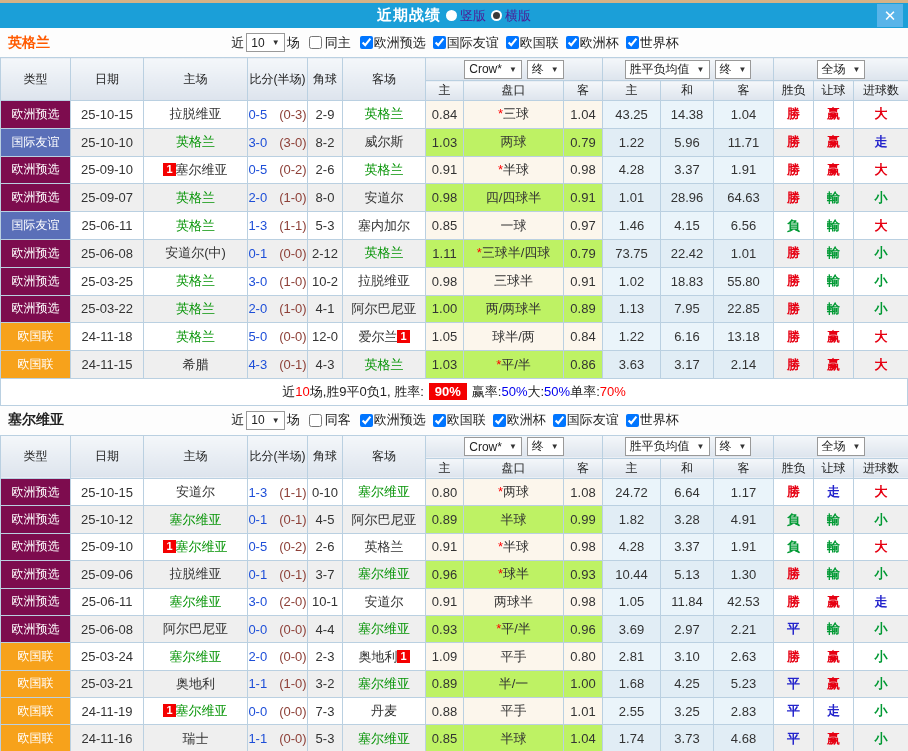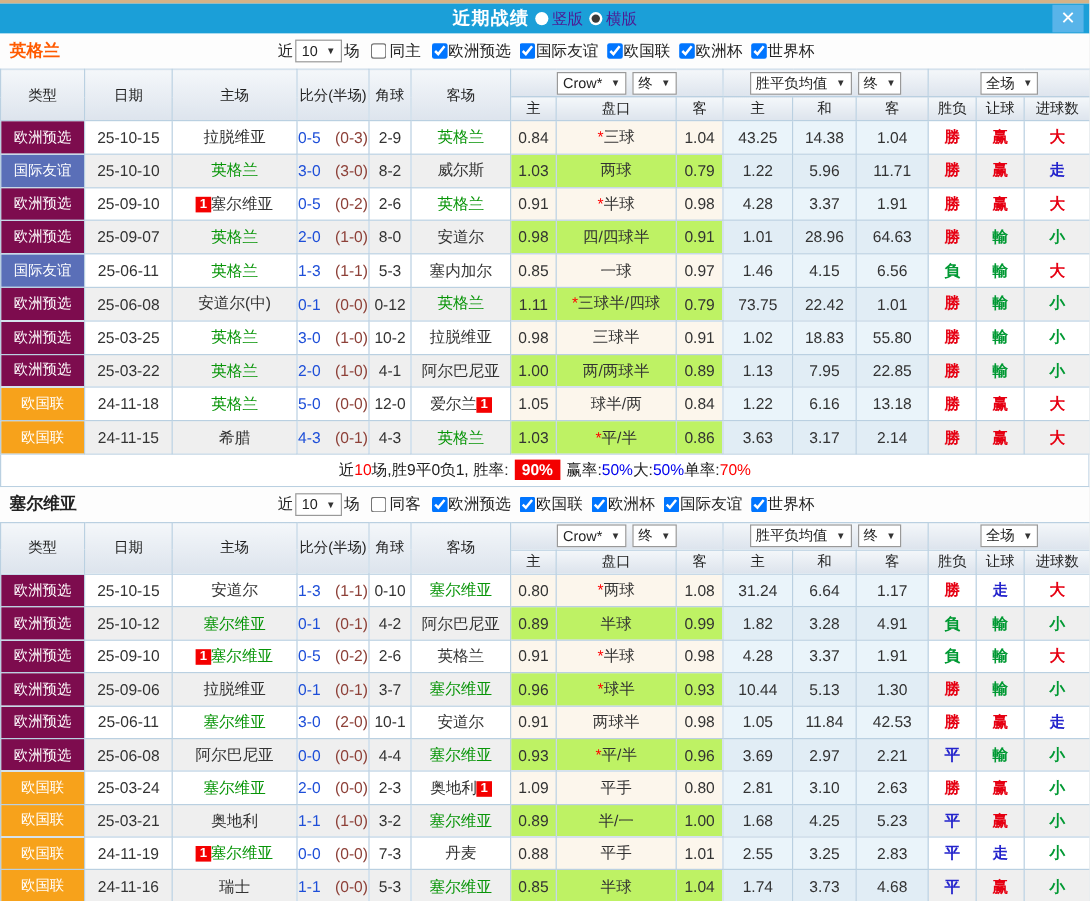--- a/index.html
+++ b/index.html
@@ -248,21 +248,21 @@
           <td class="mv">6.56</td>
           <td class="res" style="color: rgb(0, 153, 51);">負</td>
           <td class="res" style="color: rgb(0, 153, 51);">輸</td>
           <td class="res" style="color: rgb(230, 0, 18);">大</td>
         </tr>
         <tr class="alt">
           <td class="comp" style="background: rgb(125, 12, 78);">欧洲预选</td>
           <td>25-06-08</td>
           <td><span>安道尔(中)</span></td>
           <td><span class="ft">0-1</span><span class="ht">(0-0)</span></td>
-          <td>0-12</td>
+          <td>2-12</td>
           <td><span class="green-team">英格兰</span></td>
           <td class="od">1.11</td>
           <td class="od"><span class="star">*</span><span>三球半/四球</span></td>
           <td class="od">0.79</td>
           <td class="mv">73.75</td>
           <td class="mv">22.42</td>
           <td class="mv">1.01</td>
           <td class="res" style="color: rgb(230, 0, 18);">勝</td>
           <td class="res" style="color: rgb(0, 153, 51);">輸</td>
           <td class="res" style="color: rgb(0, 153, 51);">小</td>
@@ -450,33 +450,33 @@
         <tr>
           <td class="comp" style="background: rgb(125, 12, 78);">欧洲预选</td>
           <td>25-10-15</td>
           <td><span>安道尔</span></td>
           <td><span class="ft">1-3</span><span class="ht">(1-1)</span></td>
           <td>0-10</td>
           <td><span class="green-team">塞尔维亚</span></td>
           <td class="od">0.80</td>
           <td class="od"><span class="star">*</span><span>两球</span></td>
           <td class="od">1.08</td>
-          <td class="mv">31.24</td>
+          <td class="mv">24.72</td>
           <td class="mv">6.64</td>
           <td class="mv">1.17</td>
           <td class="res" style="color: rgb(230, 0, 18);">勝</td>
           <td class="res" style="color: rgb(35, 35, 204);">走</td>
           <td class="res" style="color: rgb(230, 0, 18);">大</td>
         </tr>
         <tr class="alt">
           <td class="comp" style="background: rgb(125, 12, 78);">欧洲预选</td>
           <td>25-10-12</td>
           <td><span class="green-team">塞尔维亚</span></td>
           <td><span class="ft">0-1</span><span class="ht">(0-1)</span></td>
-          <td>4-2</td>
+          <td>4-5</td>
           <td><span>阿尔巴尼亚</span></td>
           <td class="od">0.89</td>
           <td class="od"><span>半球</span></td>
           <td class="od">0.99</td>
           <td class="mv">1.82</td>
           <td class="mv">3.28</td>
           <td class="mv">4.91</td>
           <td class="res" style="color: rgb(0, 153, 51);">負</td>
           <td class="res" style="color: rgb(0, 153, 51);">輸</td>
           <td class="res" style="color: rgb(0, 153, 51);">小</td>

